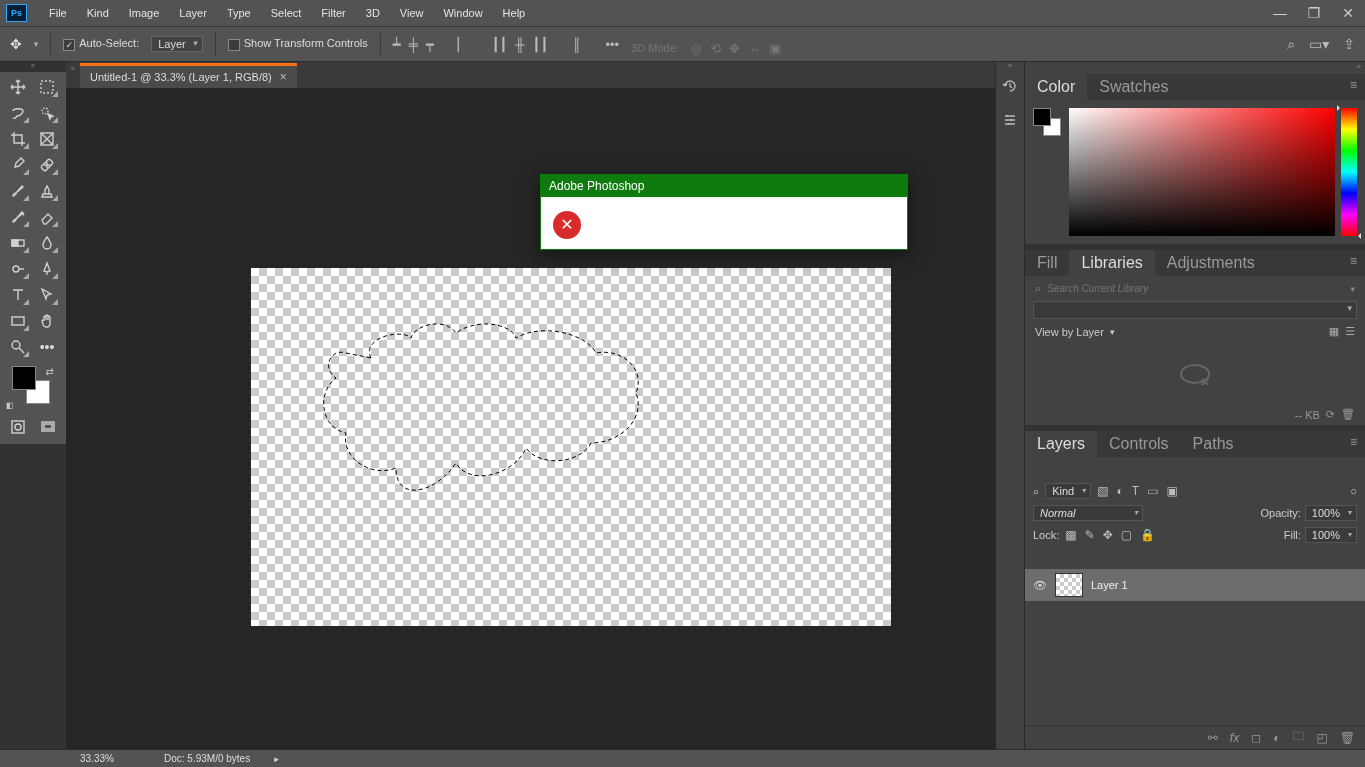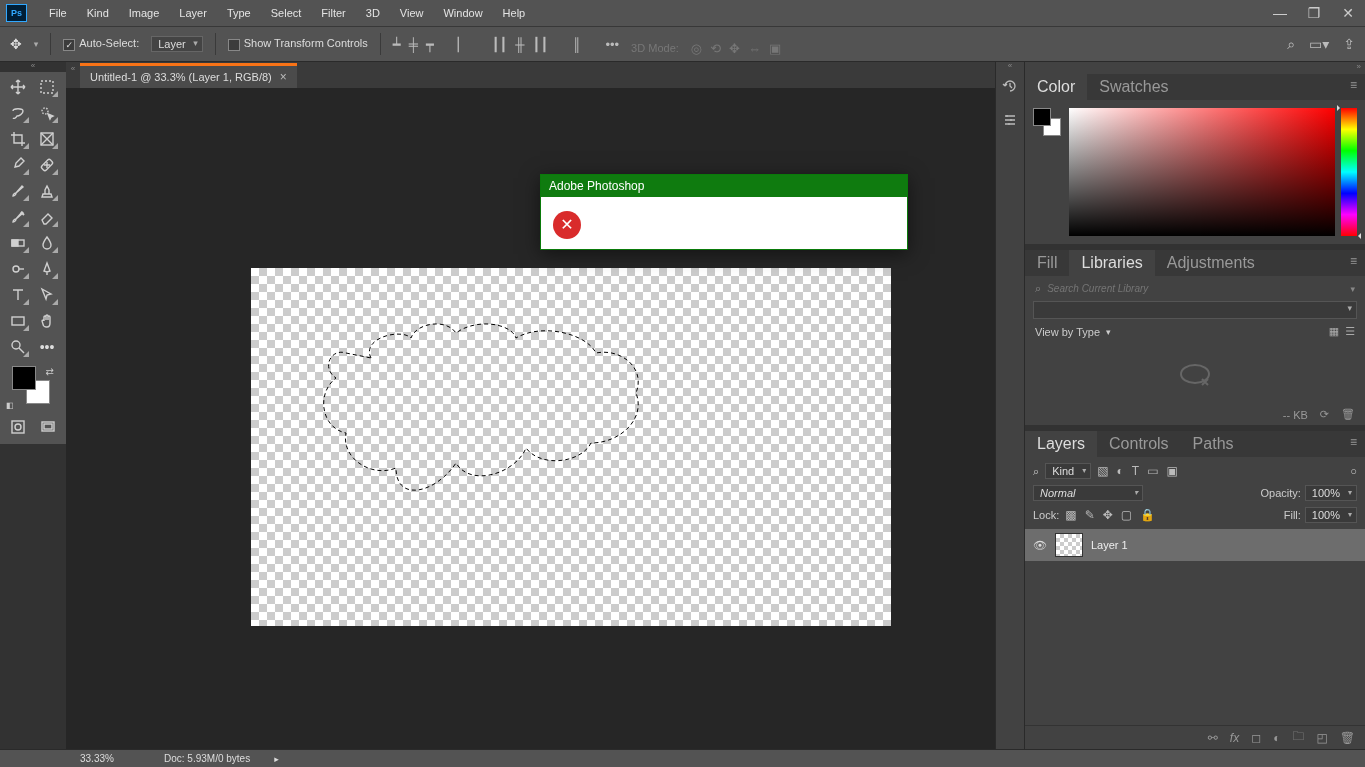--- a/index.html
+++ b/index.html
@@ -93,23 +93,23 @@
 
 .lib-panel { background:#424242; }
 .lib-search { display:flex; align-items:center; padding:6px 10px; gap:6px; color:#888;}
 .lib-search input { flex:1; background:transparent; border:none; color:#888; font-style:italic; font-size:10px; outline:none;}
 .lib-select { margin:0 8px; background:#3a3a3a; border:1px solid #555; height:18px; position:relative;}
 .lib-select::after { content:"▾"; position:absolute; right:4px; top:1px; font-size:9px; color:#aaa;}
 .lib-viewrow { display:flex; align-items:center; padding:6px 10px; color:#ccc; gap:6px;}
 .lib-viewrow .icons { margin-left:auto; display:flex; gap:6px; color:#aaa;}
 .lib-empty { height:60px; display:flex; align-items:center; justify-content:center; color:#666;}
 .lib-empty svg { width:40px; height:30px; stroke:#666; fill:none; stroke-width:2;}
-.lib-footer { display:flex; justify-content:flex-end; padding:4px 10px; gap:12px; color:#999; font-size:11px; align-items:center;}
-
-.layers-panel { flex:1; background:#424242; display:flex; flex-direction:column;}
+.lib-footer { display:flex; justify-content:flex-end; padding:4px 10px; gap:6px; color:#999; font-size:11px; align-items:center;}
+
+.layers-panel { flex:1; background:#424242; display:flex; flex-direction:column;gap:20px;}
 .layers-controls { padding:6px 8px; display:flex; flex-direction:column; gap:6px; font-size:11px; color:#ccc;}
 .lc-row { display:flex; align-items:center; gap:6px; }
 .lc-row .sel { background:#3a3a3a; border:1px solid #555; padding:1px 16px 1px 6px; position:relative; color:#ddd; font-size:11px;}
 .lc-row .sel::after { content:"▾"; position:absolute; right:4px; top:2px; font-size:8px; color:#aaa;}
 .lc-row .icons { display:flex; gap:8px; color:#bbb;}
 .lc-row .icons span { font-size:12px;}
 .lc-right { margin-left:auto; display:flex; align-items:center; gap:4px;}
 .layer-list { flex:1; background:#424242; }
 .layer-item { display:flex; align-items:center; height:32px; background:#6d6d6d; padding:0 8px; gap:8px; color:#eee;}
 .layer-item .eye { color:#ddd;}
@@ -399,21 +399,21 @@
           <div class="ptab">Adjustments</div>
           <div class="ptab-menu">≡</div>
         </div>
         <div class="lib-search">
           <span>⌕</span>
           <input placeholder="Search Current Library" style="">
           <span style="font-size:9px;">▾</span>
         </div>
         <div class="lib-select"></div>
         <div class="lib-viewrow">
-          <span>View by Type</span>
+          <span>View by Layer</span>
           <span style="font-size:9px;">▾</span>
           <div class="icons">
             <span>▦</span>
             <span>☰</span>
           </div>
         </div>
         <div class="lib-empty">
           <svg viewBox="0 0 40 30">
               <ellipse cx="20" cy="15" rx="14" ry="9"></ellipse>
               <path d="M27 20l6 6M33 20l-6 6"></path>

